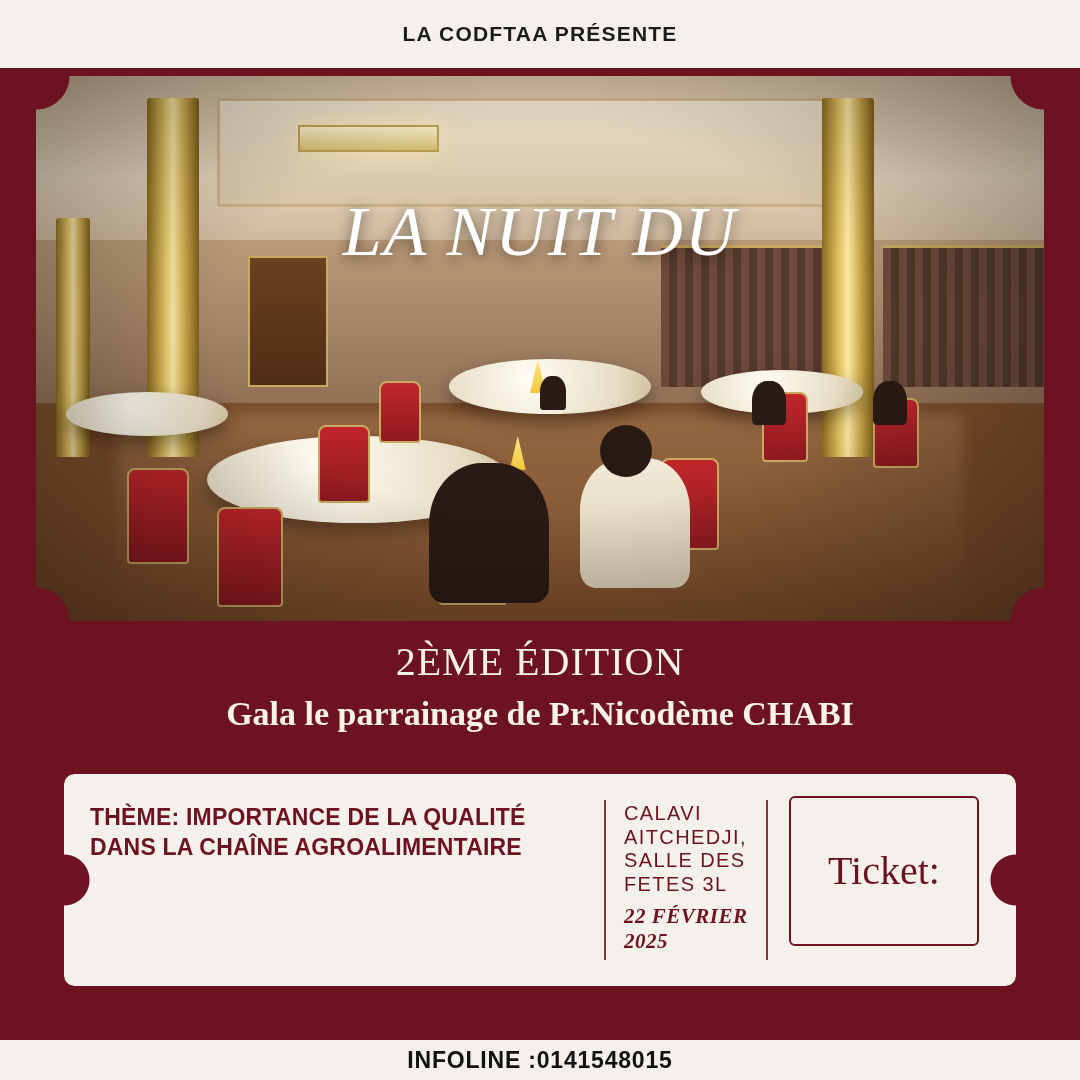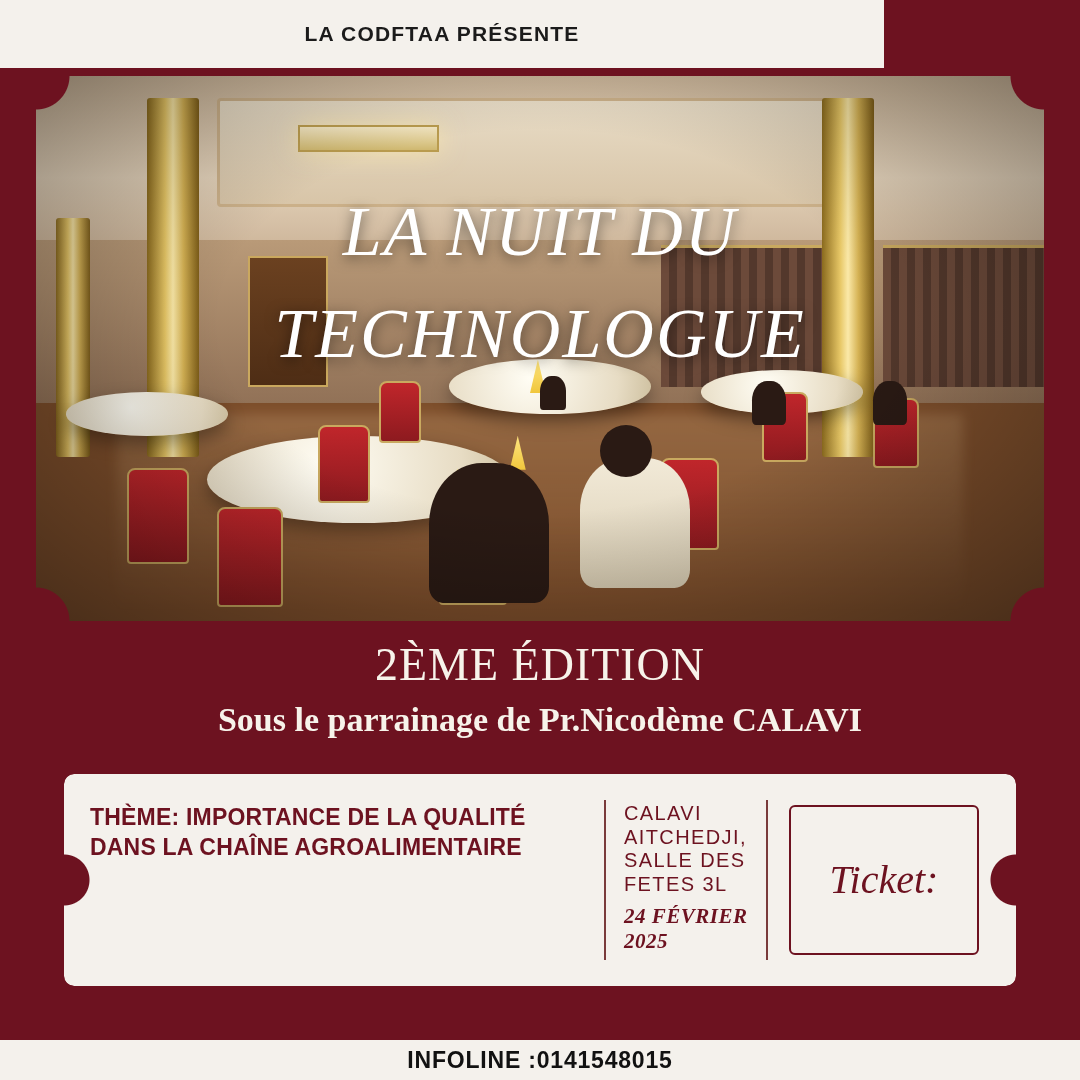--- a/index.html
+++ b/index.html
@@ -11,21 +11,21 @@
   }
   body {
     background: #6d1220;
     position: relative;
   }
 
   
   .top-banner {
     position: absolute;
     top: 0; left: 0;
-    width: 884px;
+    width: 1080px;
     height: 68px;
     background: #f4f1ec;
     display: flex;
     align-items: center;
     justify-content: center;
   }
   .top-banner .presenter {
     font-family: "Liberation Sans", sans-serif;
     font-weight: bold;
     font-size: 21px;
@@ -177,21 +177,21 @@
   .edition {
     position: absolute;
     top: 570px;
     left: 0;
     width: 1080px;
     text-align: center;
     color: #f7f3ea;
     font-family: "Liberation Serif", serif;
   }
   .edition .line1 {
-    font-size: 46px;
+    font-size: 40px;
     letter-spacing: 1px;
     margin-bottom: 10px;
   }
   .edition .line2 {
     font-size: 34px;
     font-weight: bold;
   }
 
   
   .ticket {
@@ -260,24 +260,22 @@
     font-style: italic;
     font-weight: bold;
     font-size: 21px;
     line-height: 1.18;
     letter-spacing: .5px;
   }
 
   .ticket-right {
     flex: 1 1 auto;
     display: flex;
-    align-items: center;
     justify-content: center;
     padding: 22px 26px 22px 10px;
-    font-style: italic;
   }
   .price-box {
     border: 2px solid #6d1220;
     border-radius: 6px;
     width: 190px;
     height: 150px;
     display: flex;
     flex-direction: column;
     align-items: center;
     justify-content: center;
@@ -354,39 +352,38 @@
       <div class="person" style="left:56%;top:64%;width:52px;height:52px;border-radius:50%"></div>
       <div class="person" style="left:71%;top:56%;width:34px;height:44px"></div>
       <div class="person" style="left:83%;top:56%;width:34px;height:44px"></div>
       <div class="person" style="left:50%;top:55%;width:26px;height:34px"></div>
 
       <div class="vignette"></div>
     </div>
 
     <div class="hero-title">
       <div>LA NUIT DU</div>
-      <div>TECHNOLOGUE</div>
     </div>
   </div>
 
   <div class="edition">
     <div class="line1">2ÈME ÉDITION</div>
-    <div class="line2">Sous le parrainage de Pr.Nicodème CALAVI</div>
+    <div class="line2">Gala le parrainage de Pr.Nicodème CHABI</div>
   </div>
 
   <div class="ticket">
     <div class="ticket-left">
       <div class="theme">THÈME:  IMPORTANCE DE LA QUALITÉ DANS LA CHAÎNE AGROALIMENTAIRE</div>
     </div>
 
     <div class="divider"></div>
 
     <div class="ticket-mid">
       <div class="venue">CALAVI AITCHEDJI, SALLE DES FETES 3L</div>
-      <div class="date">24 FÉVRIER 2025</div>
+      <div class="date">22 FÉVRIER 2025</div>
     </div>
 
     <div class="divider"></div>
 
     <div class="ticket-right">
       <div class="price-box">
         <div>Ticket:</div>
       </div>
     </div>
   </div>

